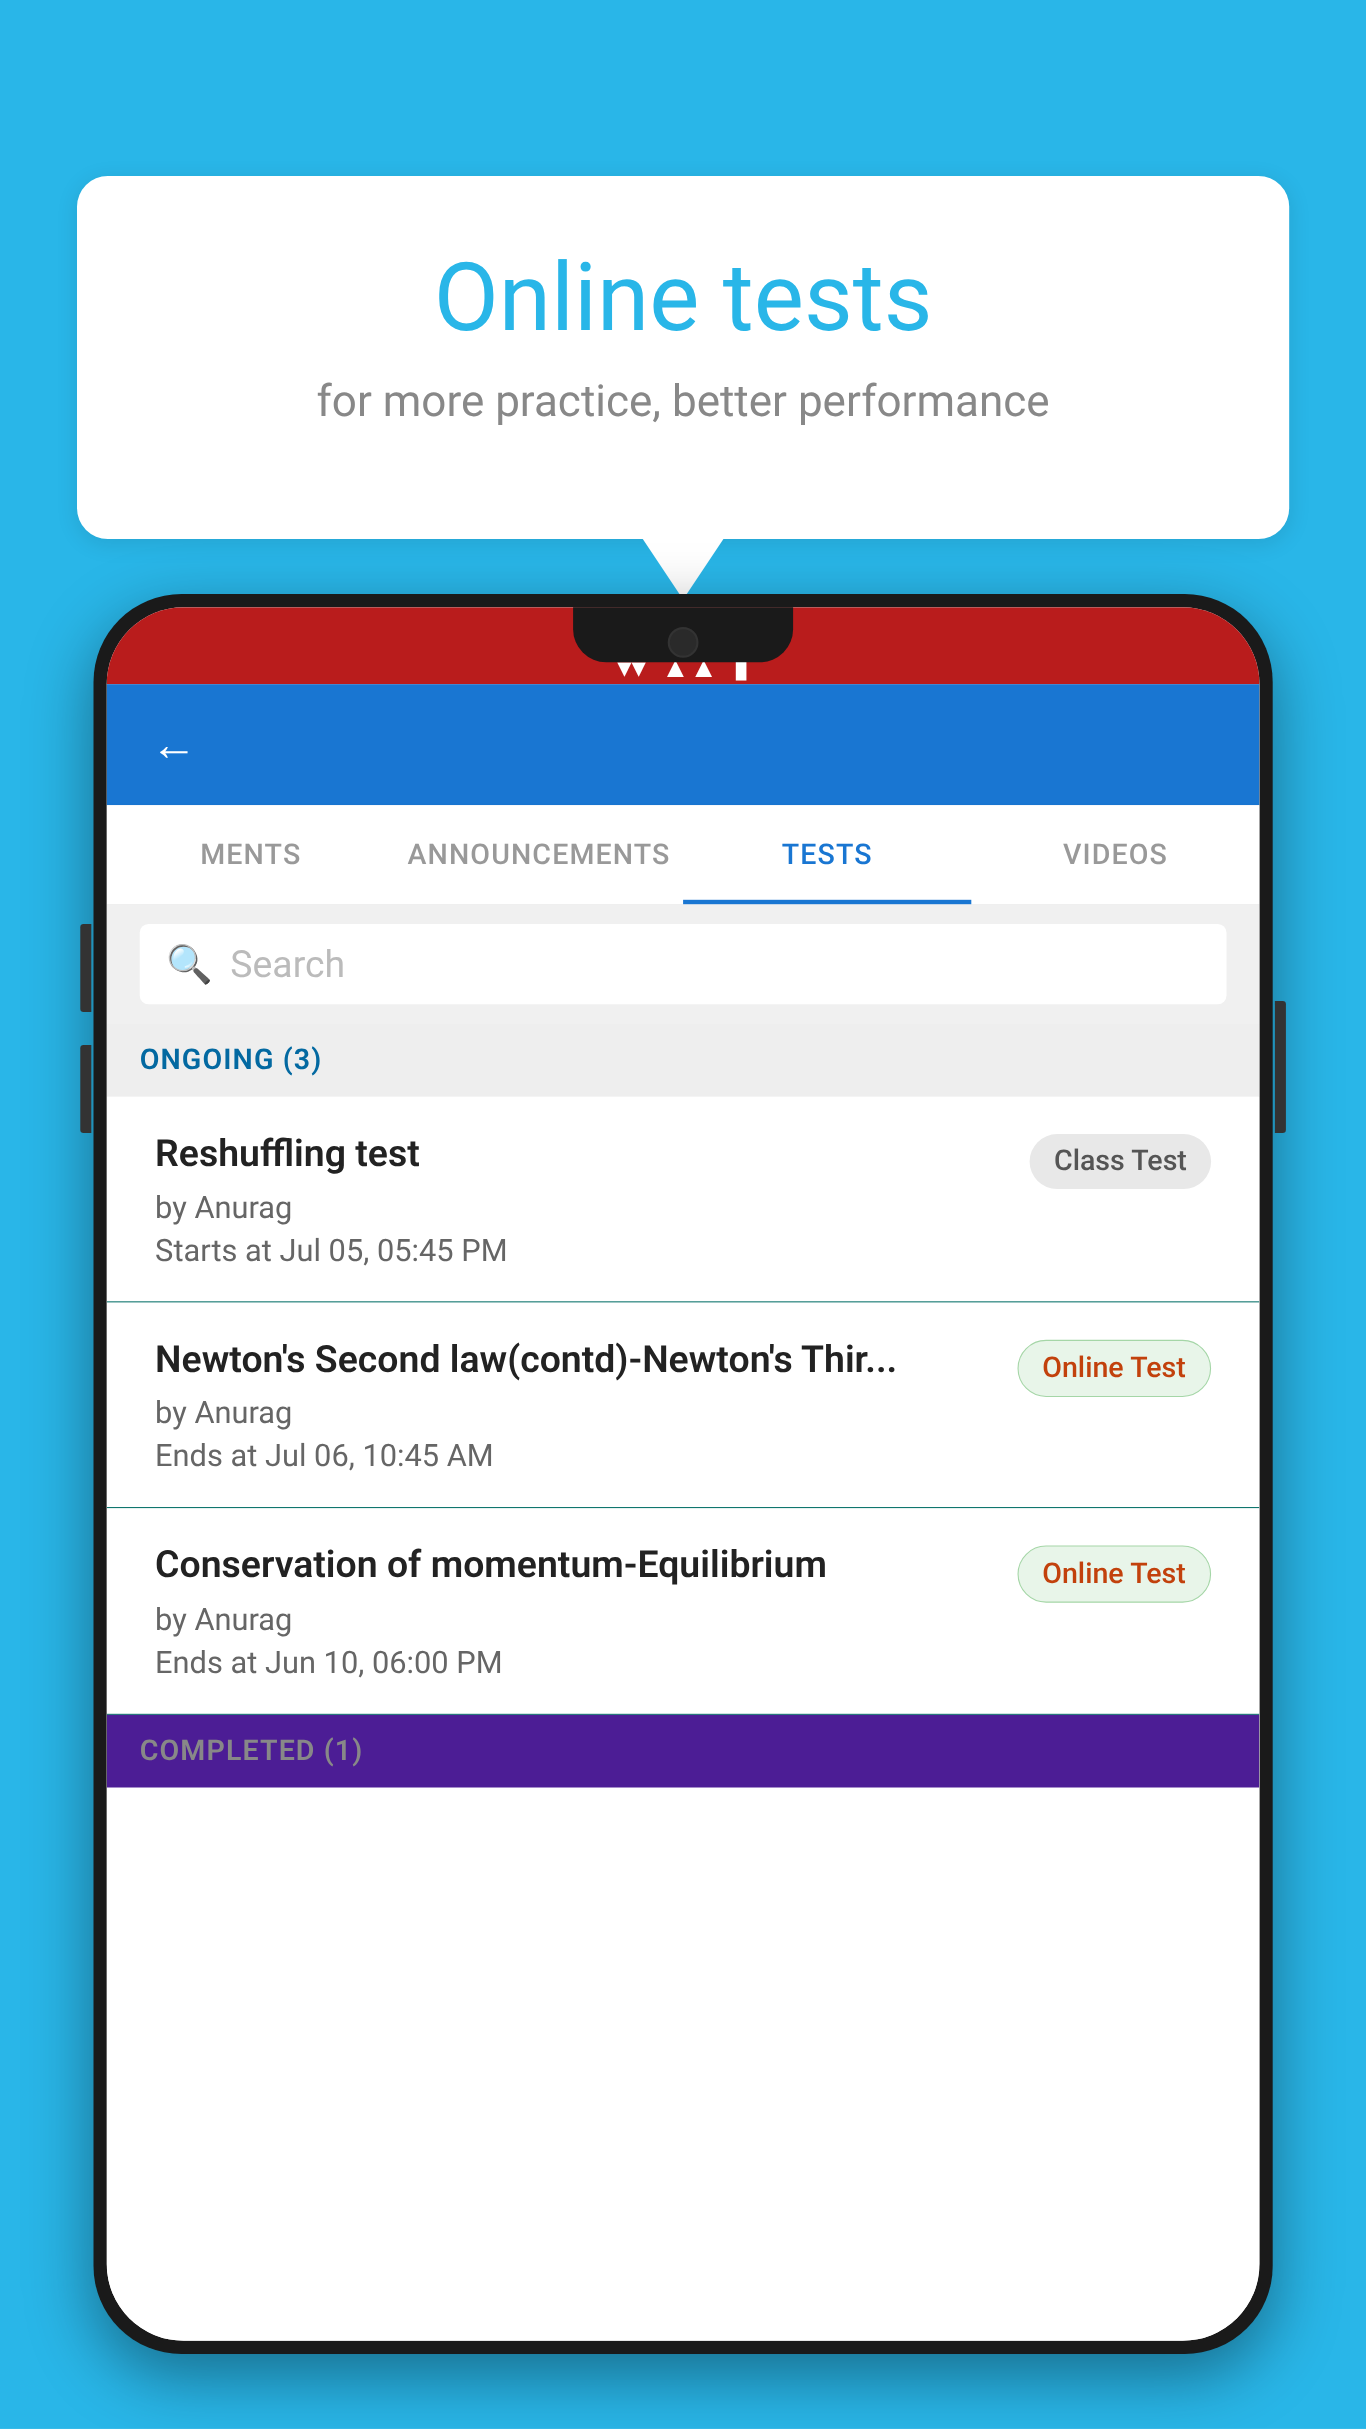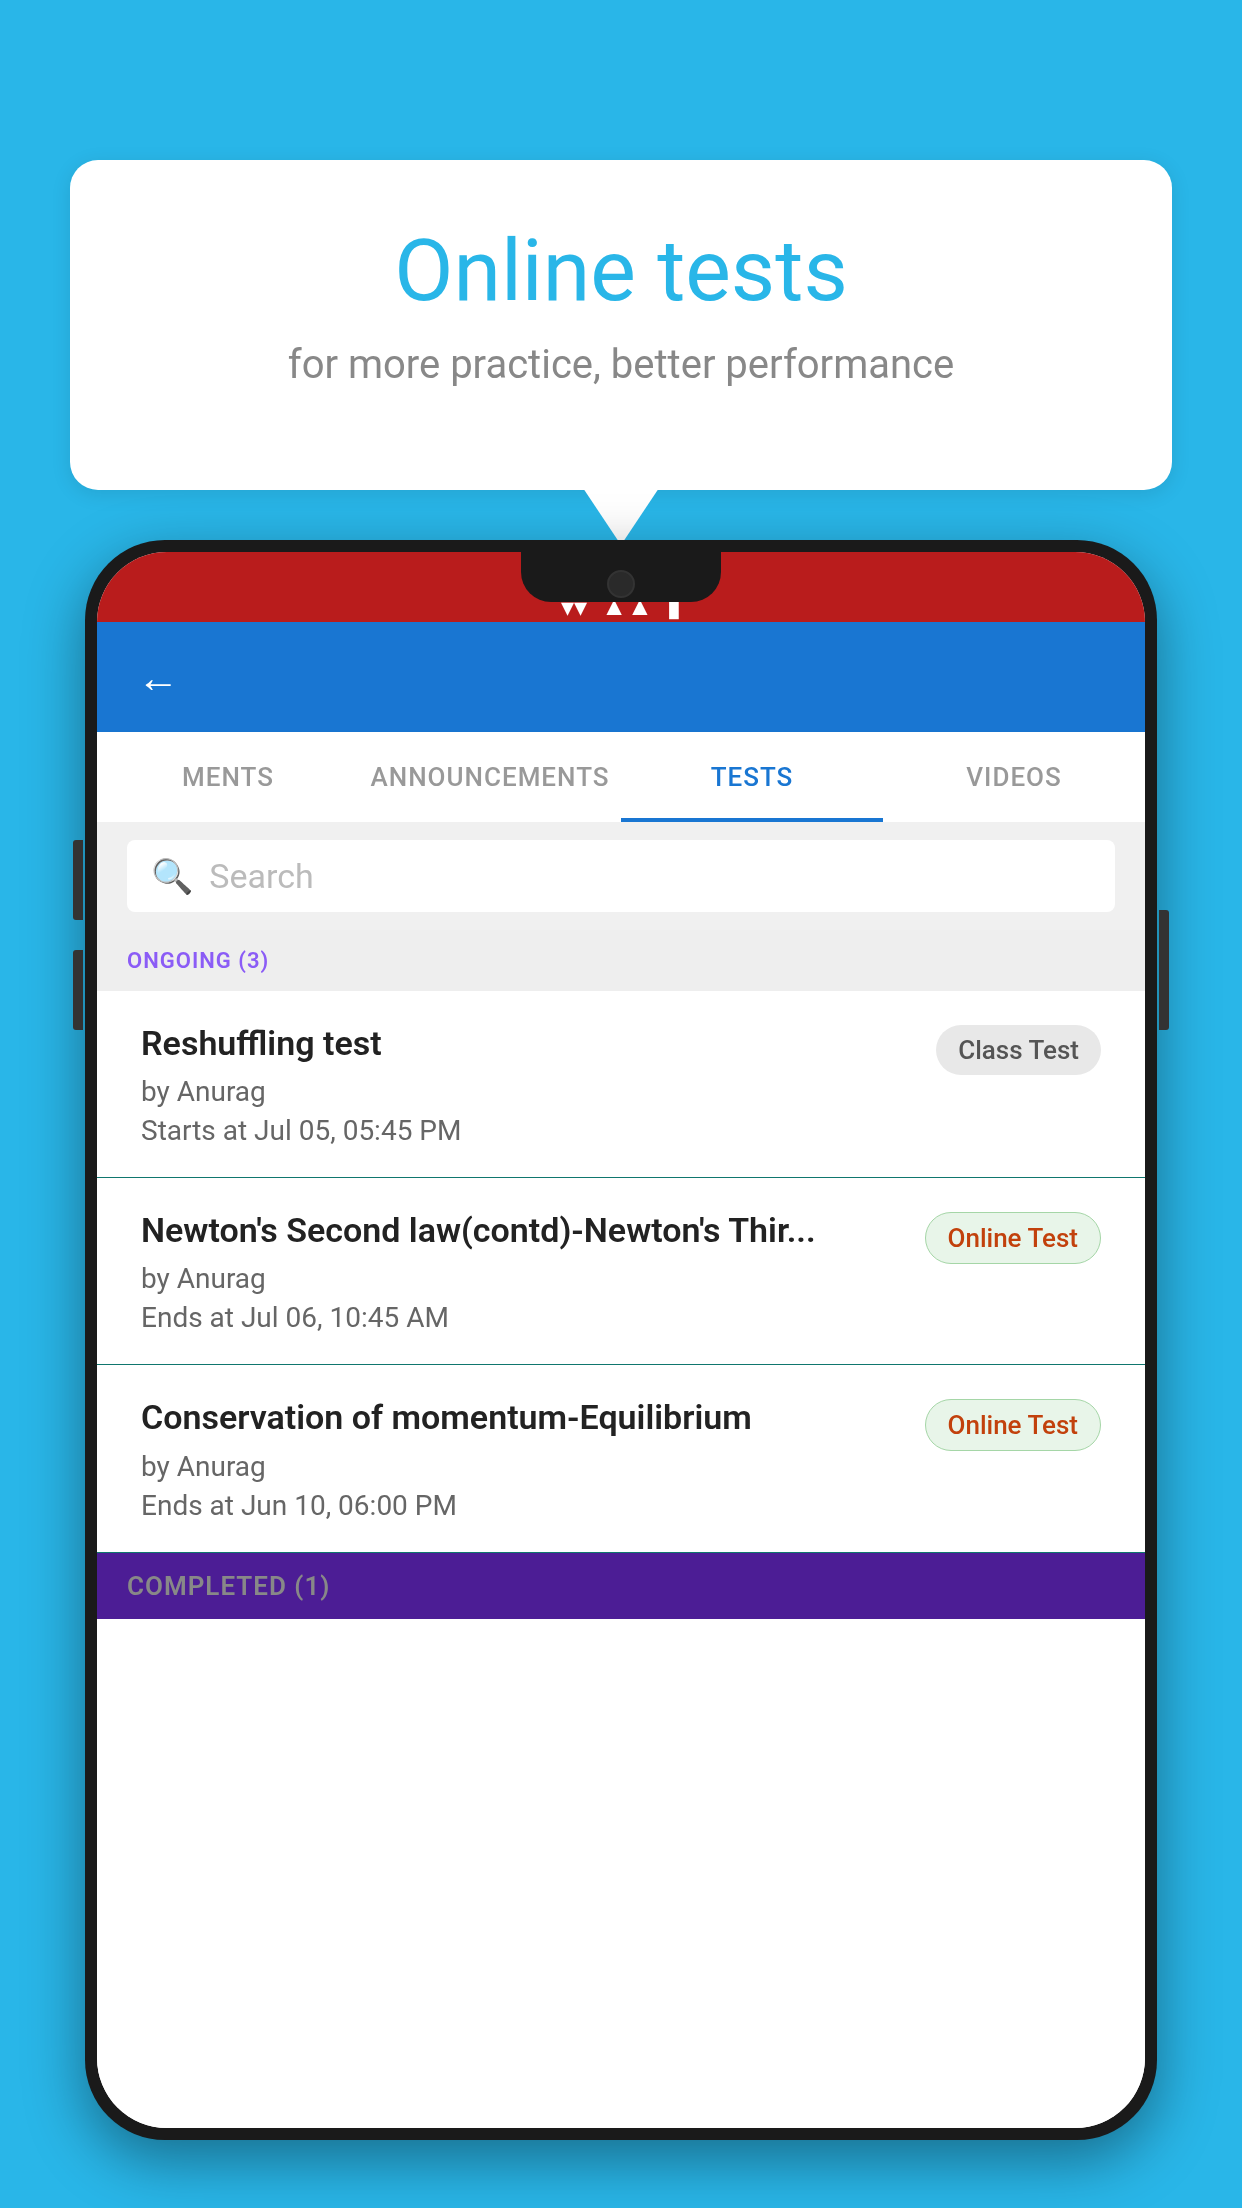--- a/index.html
+++ b/index.html
@@ -221,22 +221,22 @@
     }
 
     
     .section-header {
       background: #eeeeee;
       padding: 18px 30px;
       flex-shrink: 0;
     }
 
     .section-label {
-      font-size: 22px;
-      color: #8b5cf6;
+      font-size: 26px;
+      color: #0369a1;
       font-weight: 600;
       letter-spacing: 1px;
     }
 
     
     .test-list {
       background: white;
       flex: 1;
       overflow: hidden;
     }

